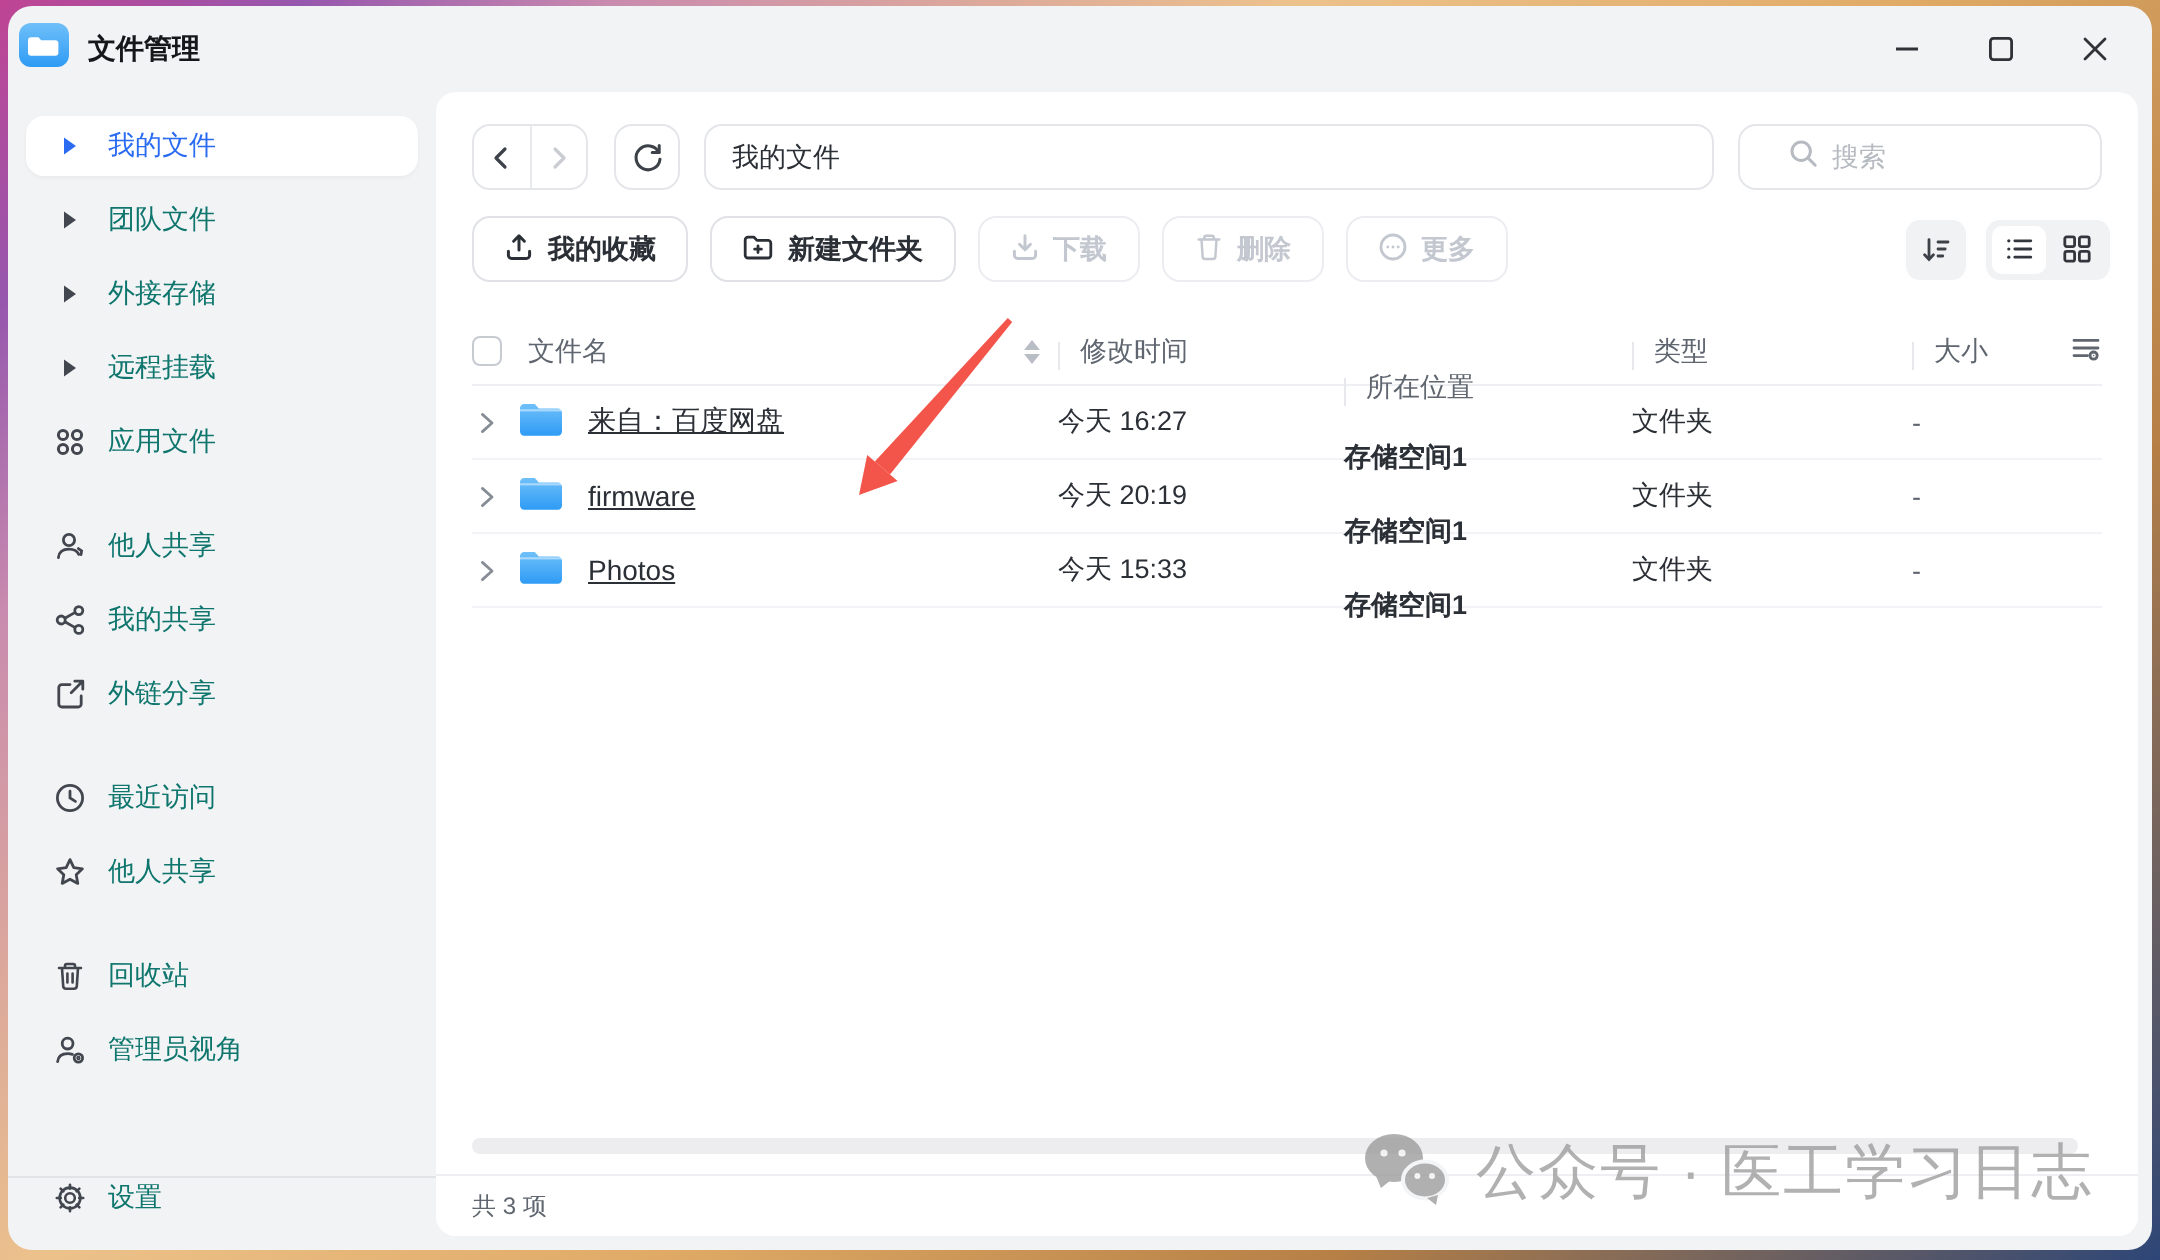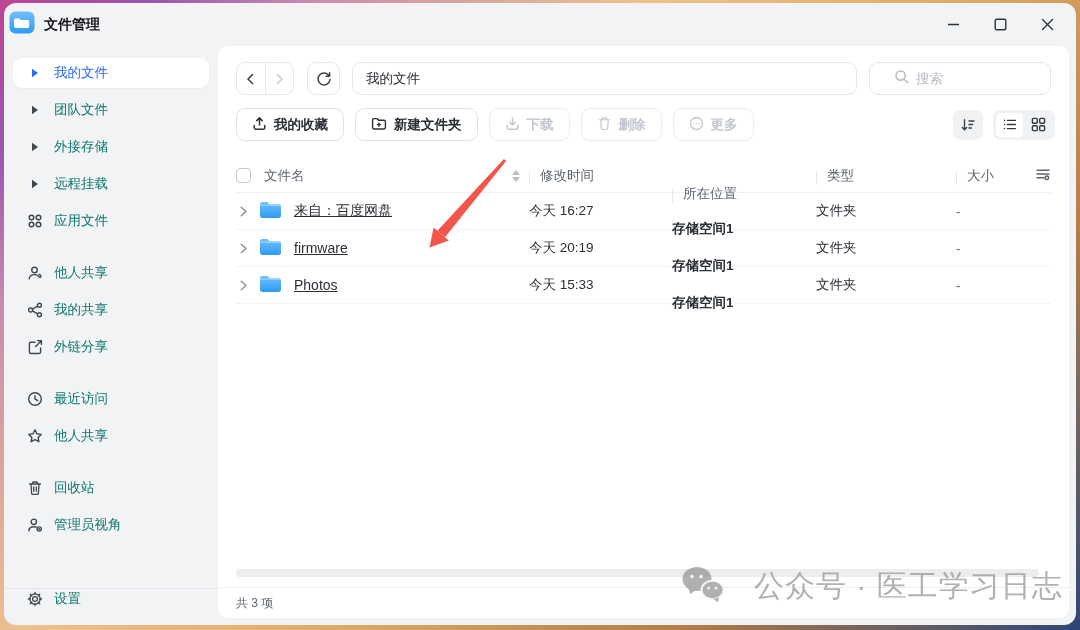--- a/index.html
+++ b/index.html
@@ -70,21 +70,21 @@
   .trow { display:flex; align-items:center; height:37px; border-bottom:1px solid #f1f3f6; font-size:13.5px; color:#2b2f36; }
   .row-caret { width:15px; color:#878d96; display:flex; justify-content:center; margin-right:8px; }
   .fname { margin-left:12px; font-size:14px; font-weight:500;text-decoration:underline; }
   .cell-loc { font-weight:700; }
   .cell-size { color:#5f6670; }
   
   .hscroll { position:absolute; left:18px; right:30px; bottom:41px; height:8px; background:#ededf0; border-radius:4px; }
   .statusbar { position:absolute; left:0; right:0; bottom:0; height:31px; border-top:1px solid #edeff2;
     display:flex; align-items:center; padding-left:18px; font-size:12px; color:#5f6670; background:#fff; }
   
-  .watermark { position:absolute; left:680px; top:565px; display:flex; align-items:center; gap:28px; opacity:.8; }
+  .watermark { position:absolute; left:680px; top:565px; display:flex; align-items:center; gap:12px; opacity:.8; }
   .watermark .wm-text { font-size:30px; color:#9e9e9e; letter-spacing:1px; white-space:nowrap; }
   .arrow-overlay { position:absolute; left:0; top:0; width:1080px; height:630px; pointer-events:none; }
 </style>
 </head>
 <body>
 
 <div class="window">
 
   <div class="titlebar">
     <span>

